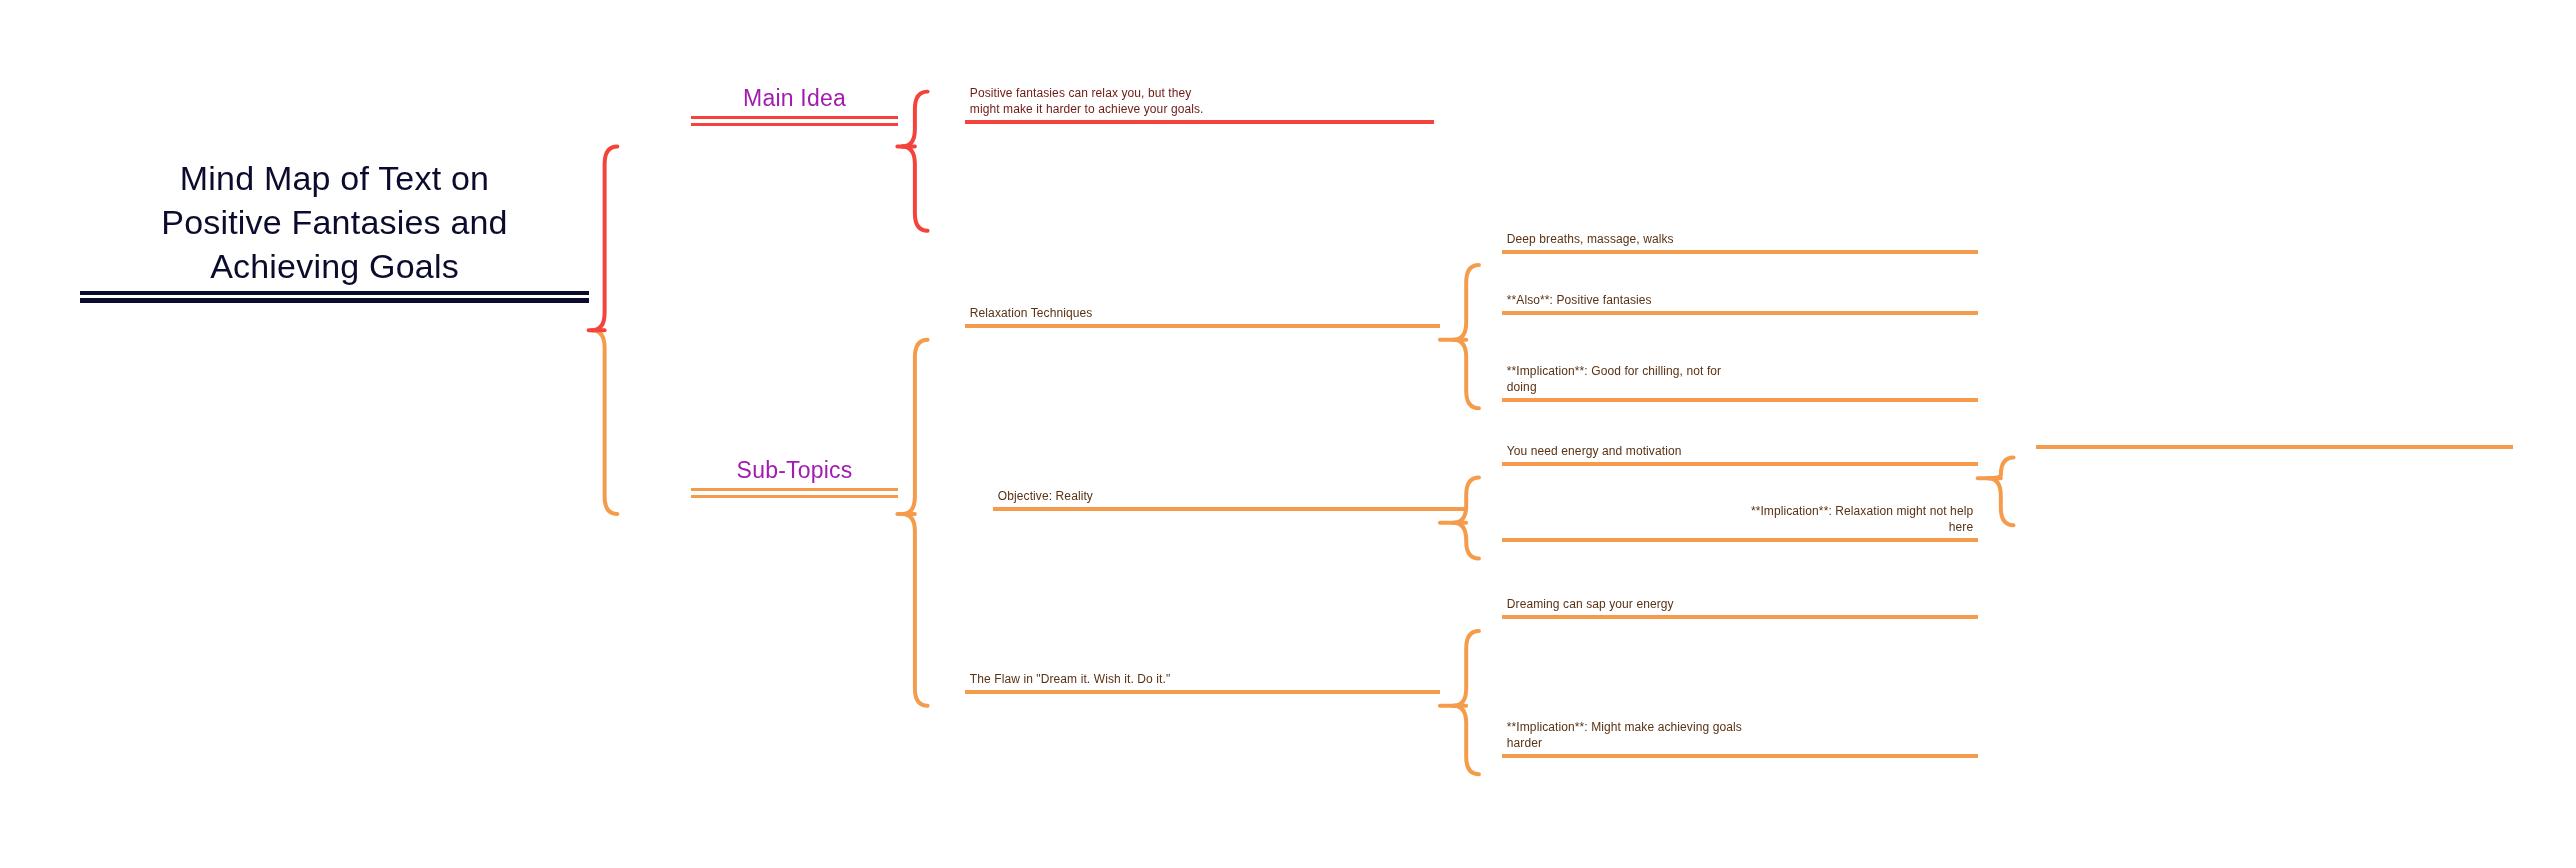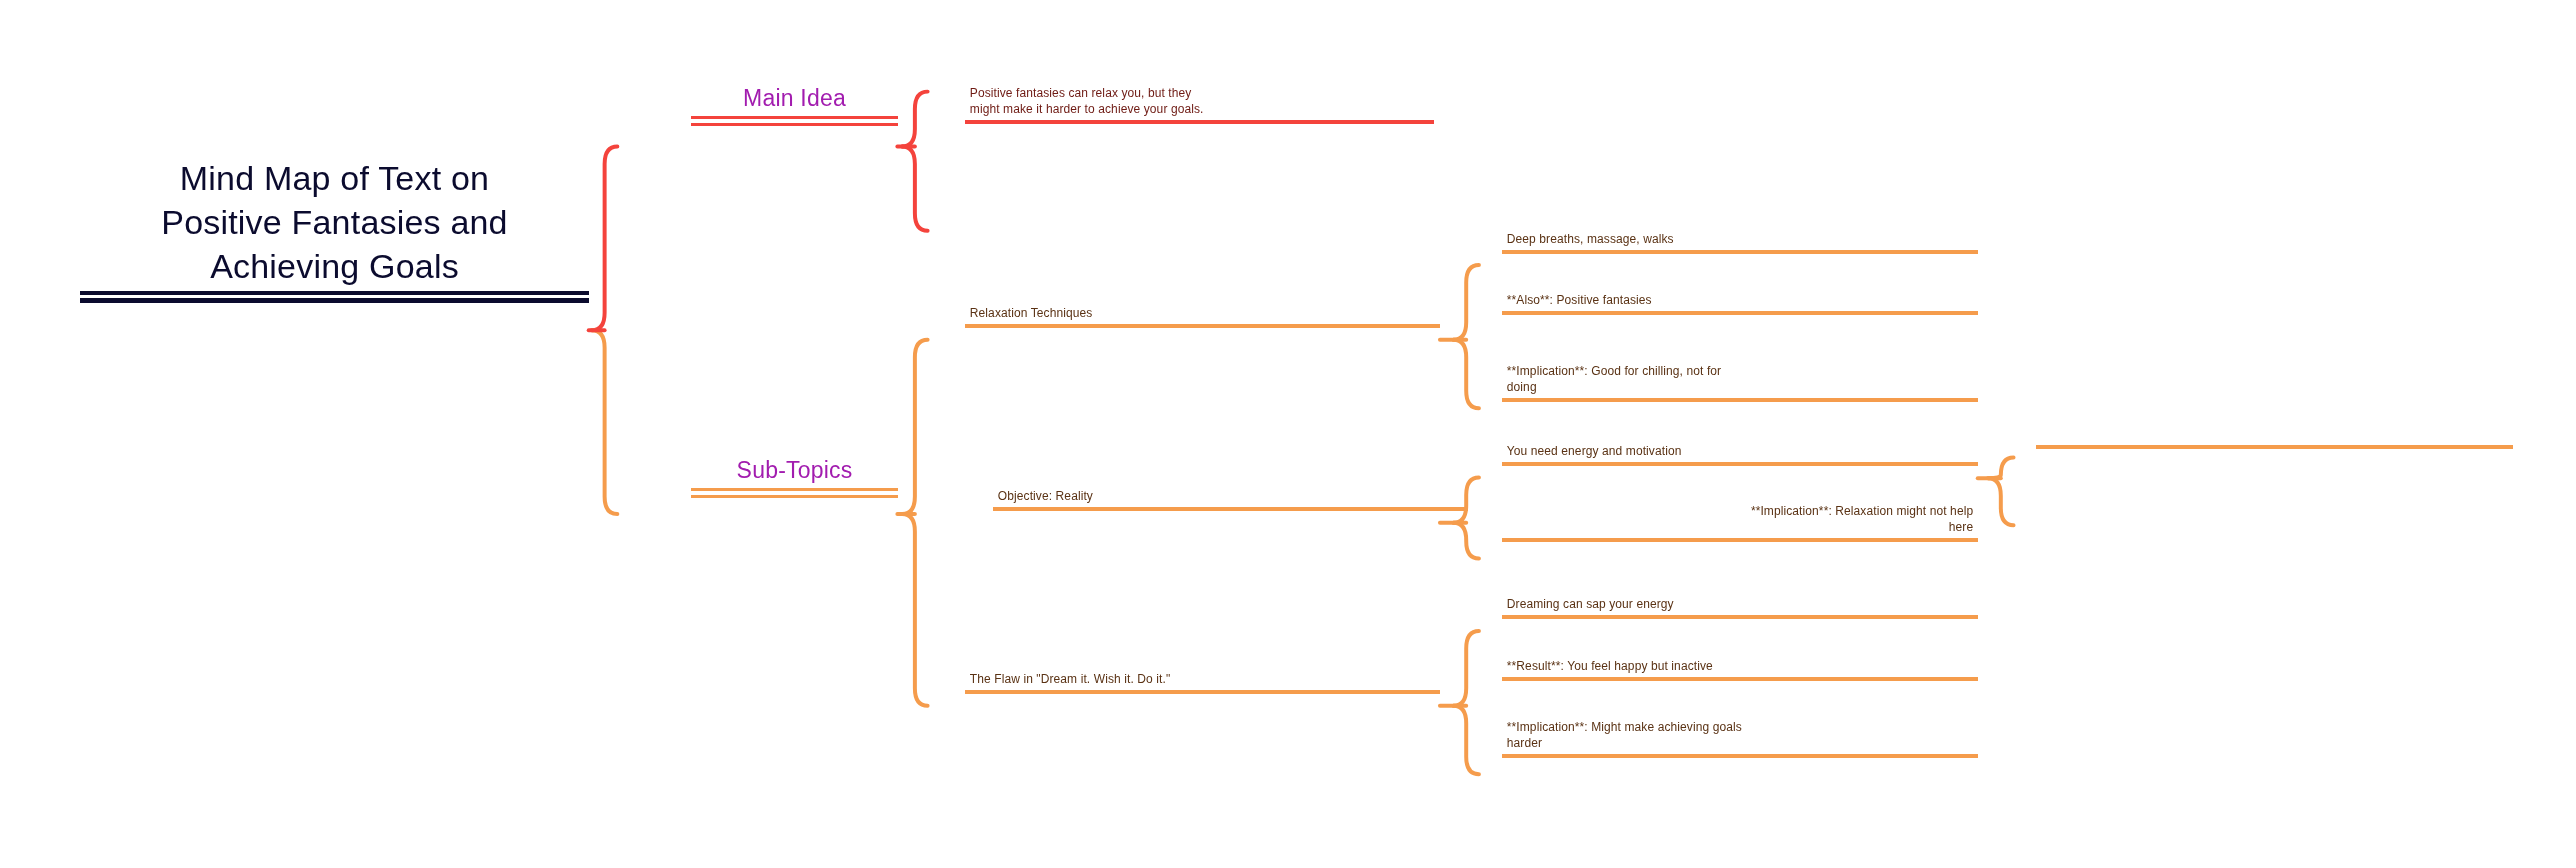--- a/index.html
+++ b/index.html
@@ -221,26 +221,20 @@
         <i></i>
       </span>
   </div>
 
   <div class="node node-leaf accent-orange" id="n-tf-1" style="left: 1502px; width: 476px; top: 597px;">
     <span class="node-text node-pad">Dreaming can sap your energy</span>
     <span class="node-rule">
         <i></i>
       </span>
   </div>
-  <div class="node node-leaf accent-orange" id="n-tf-2" style="left: 1502px; width: 476px; top: 659px;">
-    <span class="node-text node-pad">**Result**: You feel happy but inactive</span>
-    <span class="node-rule">
-        <i></i>
-      </span>
-  </div>
   <div class="node node-leaf accent-orange" id="n-tf-3" style="left: 1502px; width: 476px; top: 720px;">
     <span class="node-text node-pad">**Implication**: Might make achieving goals
 harder</span>
     <span class="node-rule">
         <i></i>
       </span>
   </div>
 
 </div>
 

